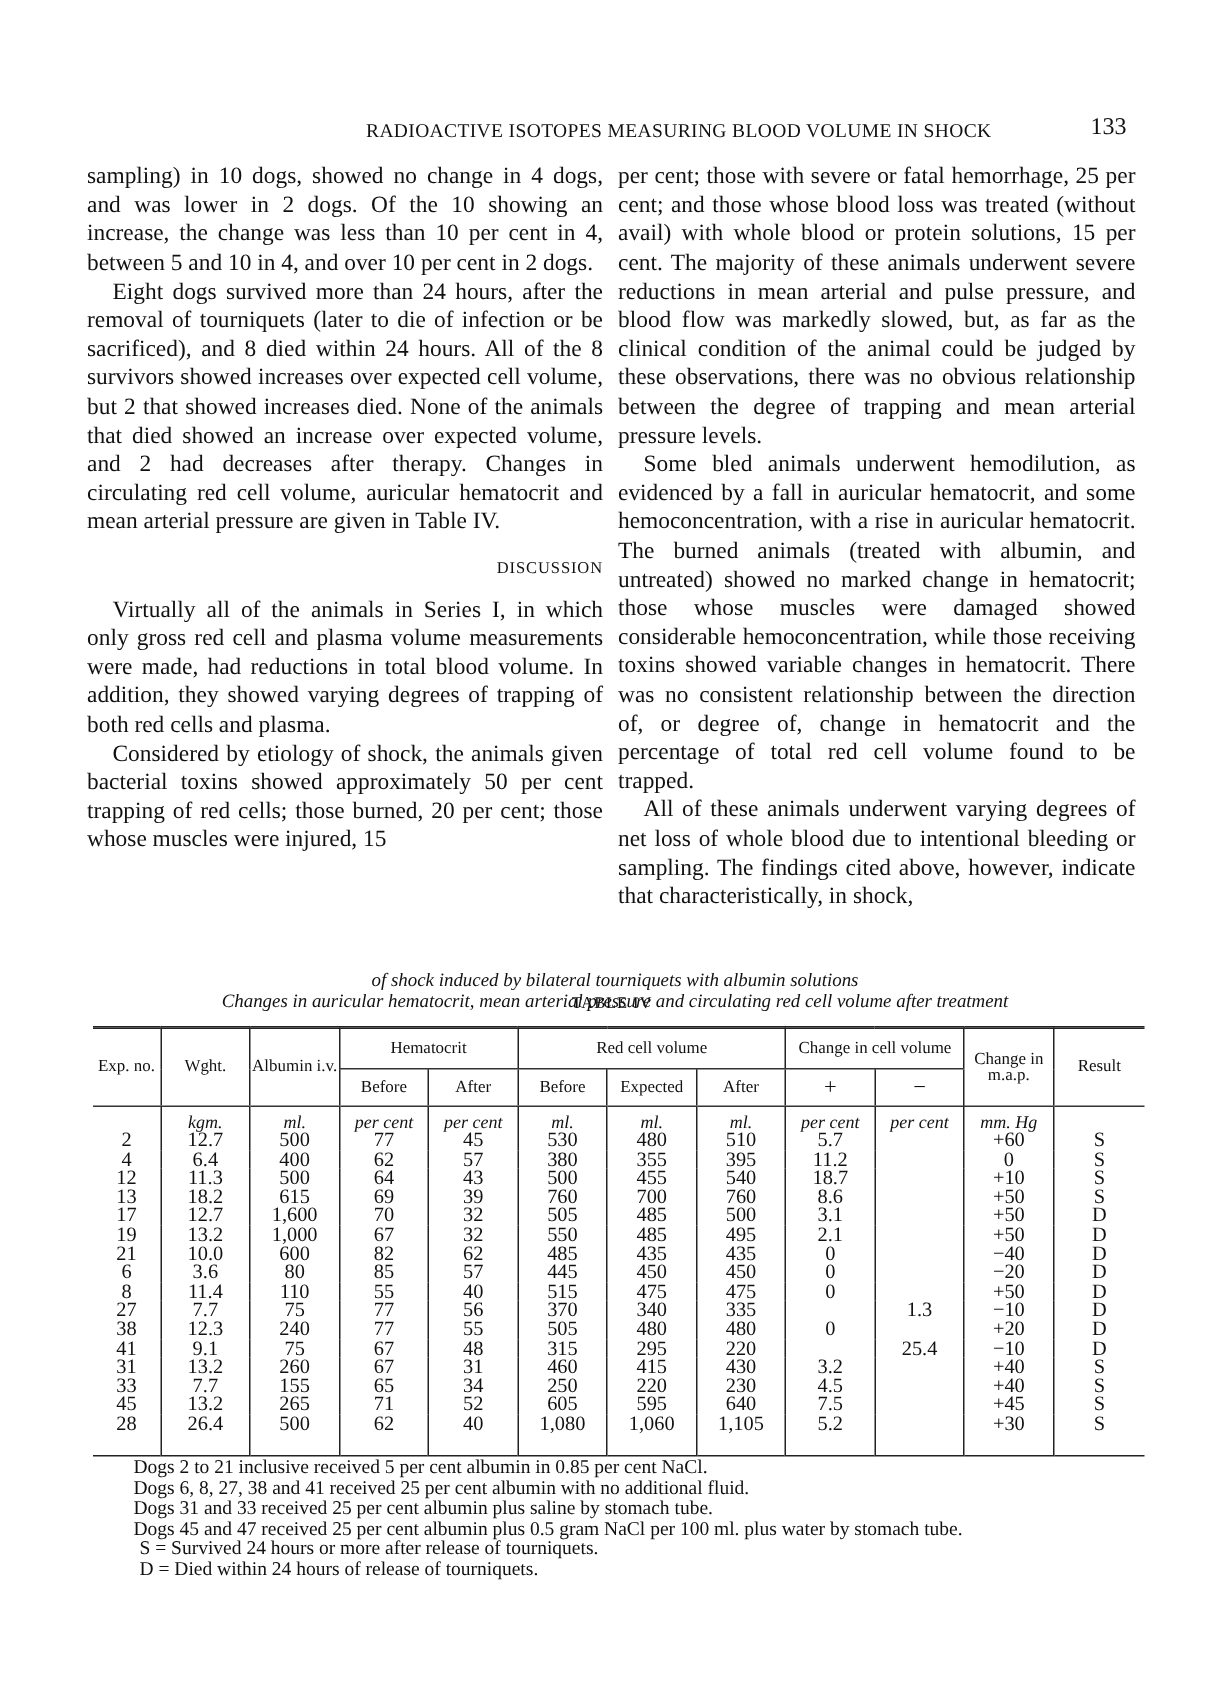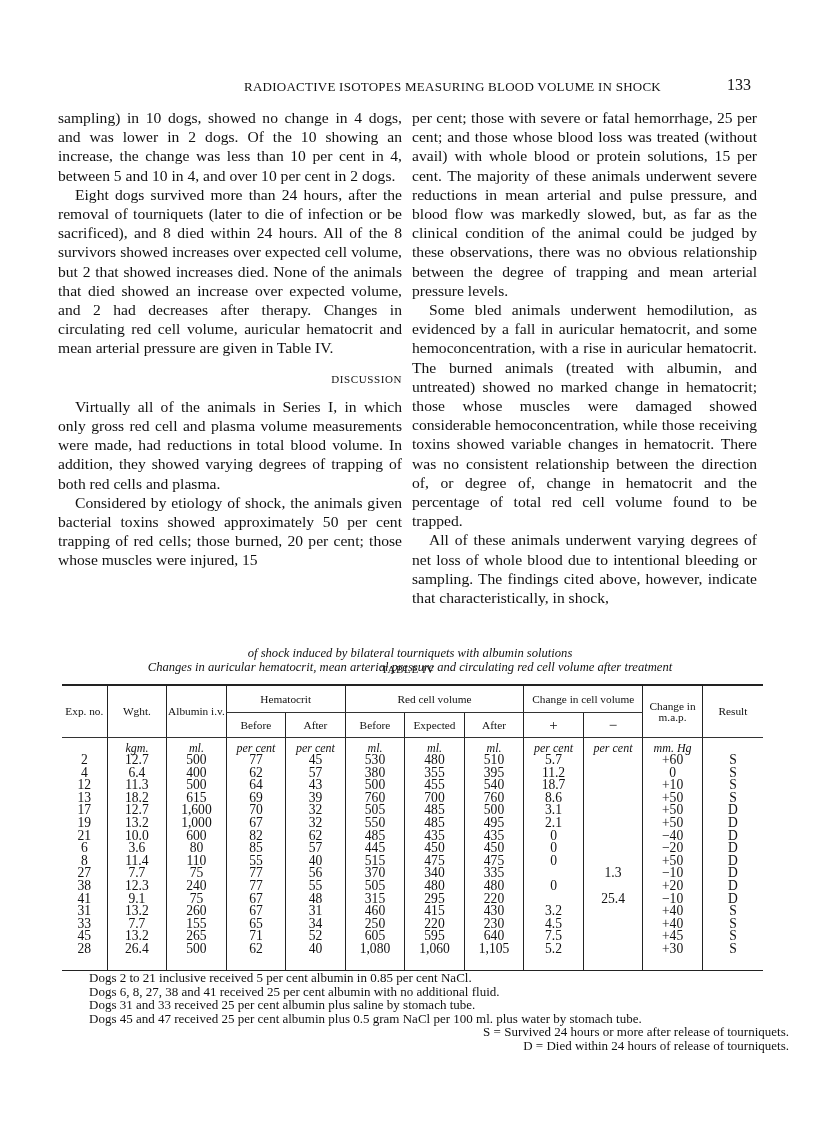--- a/index.html
+++ b/index.html
@@ -58,21 +58,21 @@
   .data-table tbody tr.units td {
     font-style: italic; font-size: 12px; padding-top: 5px; line-height: 11px;
   }
   .data-table tbody tr.last td { padding-bottom: 14px; }
   .data-table tfoot td { border-top: 1.5px solid #222; height: 0; padding: 0; }
   .notes {
     position: absolute; top: 971px; left: 89px; width: 700px;
     font-size: 13px; line-height: 13.6px;
   }
   .notes div { white-space: nowrap; }
-  .notes .legend { padding-left: 4px; text-align: right; }
+  .notes .legend { padding-left: 4px; }
 </style>
 </head>
 <body>
 
 <div class="running-head">
   <span class="running-title">RADIOACTIVE ISOTOPES MEASURING BLOOD VOLUME IN SHOCK</span>
   <span class="page-number">133</span>
 </div>
 
 <div class="col left">

